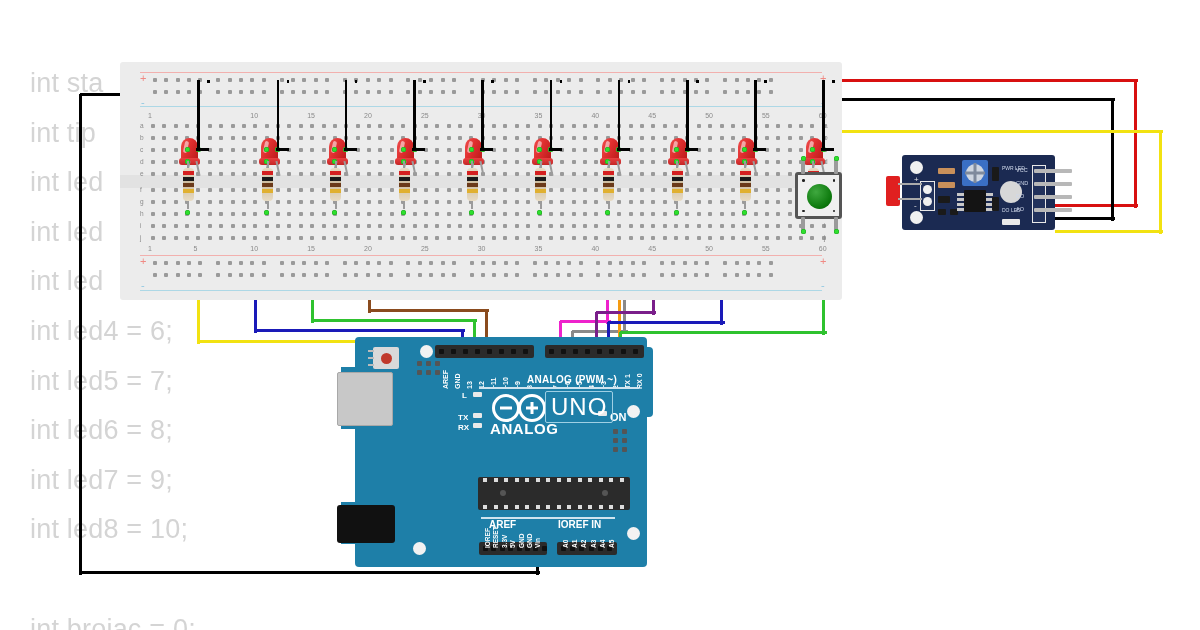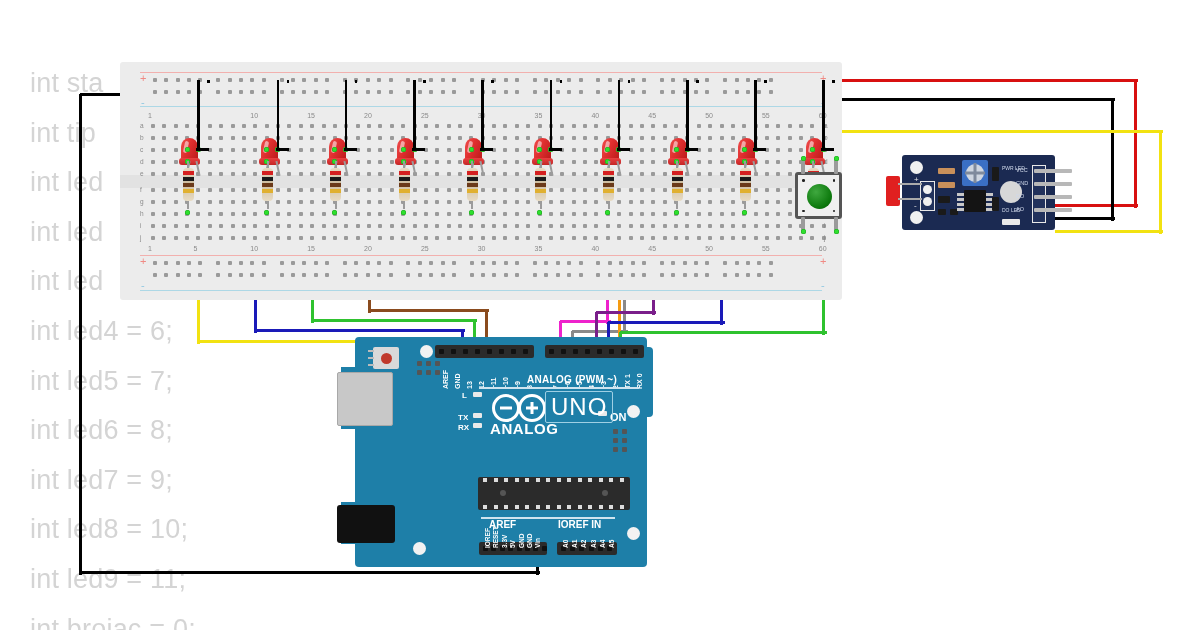--- a/index.html
+++ b/index.html
@@ -103,21 +103,20 @@
       <div class="code-line" style="top: 68px;">int sta</div>
       <div class="code-line" style="top: 117.6px;">int tip</div>
       <div class="code-line" style="top: 167.2px;">int led</div>
       <div class="code-line" style="top: 216.8px;">int led</div>
       <div class="code-line" style="top: 266.4px;">int led</div>
       <div class="code-line" style="top: 316px;">int led4 = 6;</div>
       <div class="code-line" style="top: 365.6px;">int led5 = 7;</div>
       <div class="code-line" style="top: 415.2px;">int led6 = 8;</div>
       <div class="code-line" style="top: 464.8px;">int led7 = 9;</div>
       <div class="code-line" style="top: 514.4px;">int led8 = 10;</div>
-      <div class="code-line" style="top: 564px;">int led9 = 11;</div>
       <div class="code-line" style="top: 613.6px;">int brojac = 0;</div>
     </div>
 
   <div id="wireLayer">
       <div class="wire" style="left: 535.5px; top: 567px; width: 3px; height: 8px; background: rgb(0, 0, 0);"></div>
       <div class="wire" style="left: 80px; top: 570.5px; width: 460px; height: 3px; background: rgb(0, 0, 0);"></div>
       <div class="wire" style="left: 78.5px; top: 94px; width: 3px; height: 481px; background: rgb(0, 0, 0);"></div>
       <div class="wire" style="left: 80px; top: 92.5px; width: 88px; height: 3px; background: rgb(0, 0, 0);"></div>
       <div class="wire" style="left: 800px; top: 78.5px; width: 338px; height: 3px; background: rgb(216, 16, 16);"></div>
       <div class="wire" style="left: 1133.5px; top: 80px; width: 3px; height: 128px; background: rgb(216, 16, 16);"></div>

